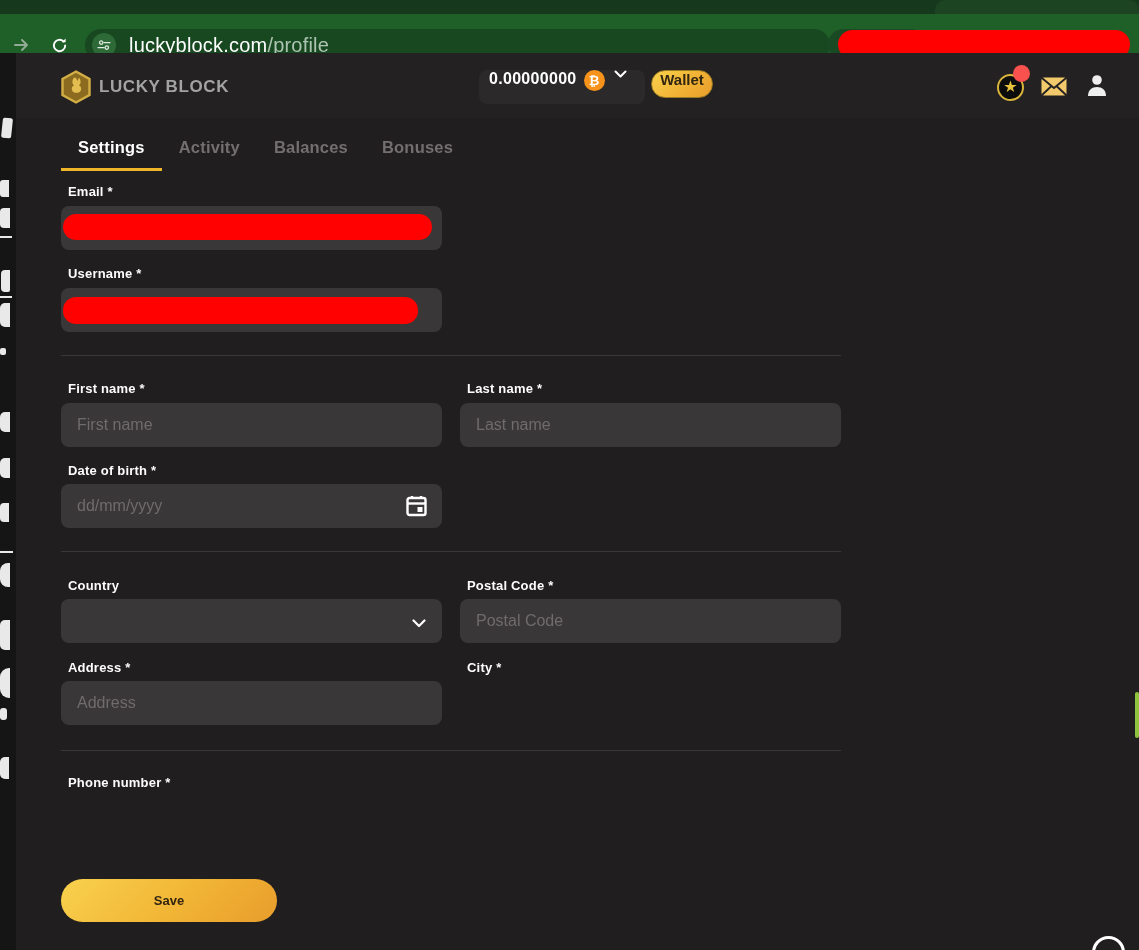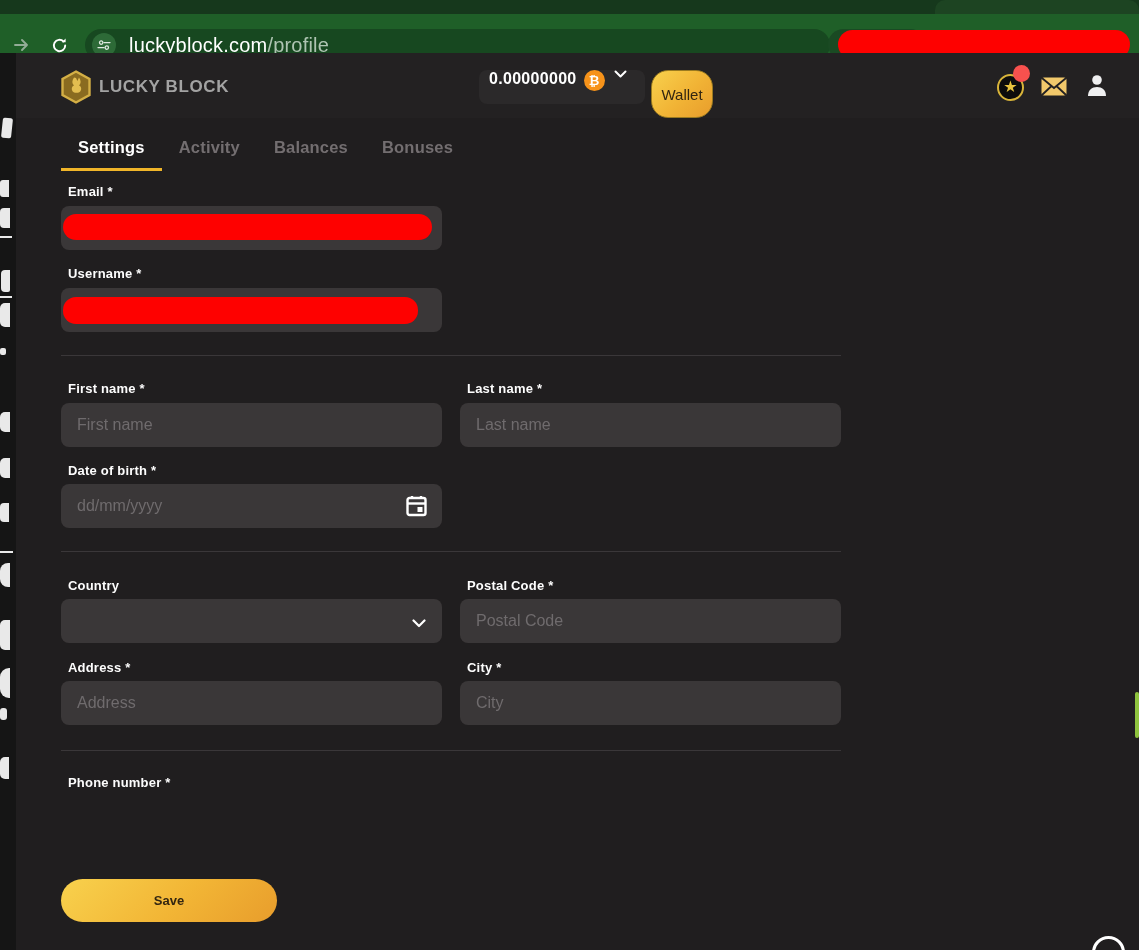--- a/index.html
+++ b/index.html
@@ -23,23 +23,23 @@
   .side-strip { position:absolute; left:0; top:53px; width:16px; height:897px; background:#151515; }
   .side-strip span { position:absolute; background:#e9e9e9; display:block; }
   .main-bg { position:absolute; left:16px; top:53px; width:1123px; height:897px; background:#201e1f; }
   .app-header { position:absolute; left:16px; top:53px; width:1123px; height:65px; background:#232122; }
   .logo { position:absolute; left:60px; top:70px; width:32px; height:34px; }
   .brand { position:absolute; left:99px; top:77px; font-size:17px; font-weight:bold; color:#a3a3a3; letter-spacing:0.6px; }
   .balance-pill { position:absolute; left:479px; top:70px; width:166px; height:34px; background:#2b292a; border-radius:8px; display:flex; align-items:flex-start; cursor:pointer; }
   .balance-amount { margin-left:10px; font-size:16px; font-weight:bold; color:#ffffff; letter-spacing:0.3px; }
   .btc-circle { width:21px; height:21px; border-radius:50%; background:#f7931a; color:#fff; font-size:13px; font-weight:bold; display:flex; align-items:center; justify-content:center; margin-left:7px; }
   .balance-chevron { margin-left:9px; display:flex; }
-  .wallet-btn { position:absolute; left:651px; top:70px; width:62px; height:48px; border-radius:17px; border:1px solid #9a7a20;
+  .wallet-btn { position:absolute; left:651px; top:70px; width:62px; height:28px; border-radius:17px; border:1px solid #9a7a20;
     background:linear-gradient(135deg,#f8d14d 0%,#f1b335 55%,#e89d2c 100%);
-    color:#332611; font-size:15px; font-weight:normal; display:flex; align-items:center; justify-content:center; cursor:pointer; }
+    color:#332611; font-size:15px; font-weight:bold; display:flex; align-items:flex-start; justify-content:center; cursor:pointer; }
   .star-badge { position:absolute; left:997px; top:74px; width:27px; height:27px; border-radius:50%; background:#0d0c0c; border:2px solid #d8b43a; display:flex; align-items:center; justify-content:center; cursor:pointer; }
   .star-glyph { color:#e8c33f; font-size:16px; line-height:1; margin-top:-1px; }
   .notif-dot { position:absolute; left:1013px; top:65px; width:17px; height:17px; border-radius:50%; background:#f8514e; }
   .mail-btn { position:absolute; left:1041px; top:77px; cursor:pointer; }
   .person-btn { position:absolute; left:1086px; top:74px; cursor:pointer; }
   
   .tabs { position:absolute; left:61px; top:131px; display:flex; }
   .tab { padding:7px 17px 11px; font-size:16.5px; font-weight:bold; color:#736e70; cursor:pointer; letter-spacing:0.2px; white-space:nowrap;text-align:center; }
   .tab.active { color:#ffffff; border-bottom:3.5px solid #f0b529; }
   
@@ -200,21 +200,20 @@
           <path d="M1.5 1.5l5.5 5.5 5.5-5.5" stroke="#ffffff" stroke-width="2.2" fill="none" stroke-linecap="round" stroke-linejoin="round"></path>
         </svg>
     </span>
   </div>
   <div class="flabel" style="left:467px;top:578px;">Postal Code *</div>
   <input class="field" style="left: 460px; top: 599px; width: 381px;" placeholder="Postal Code">
 
   <div class="flabel" style="left:68px;top:660px;">Address *</div>
   <input class="field" style="left: 61px; top: 681px; width: 381px;" placeholder="Address">
   <div class="flabel" style="left:467px;top:660px;">City *</div>
-  <input class="field" style="left: 460px; top: 681px; width: 381px;" placeholder="City">
 
   <div class="divider" style="top:750px;"></div>
 
   <div class="flabel" style="left:68px;top:775px;">Phone number *</div>
 
   <button class="save-btn">Save</button>
 
   <div class="green-bar"></div>
   <div class="chat-bubble"></div>
 

